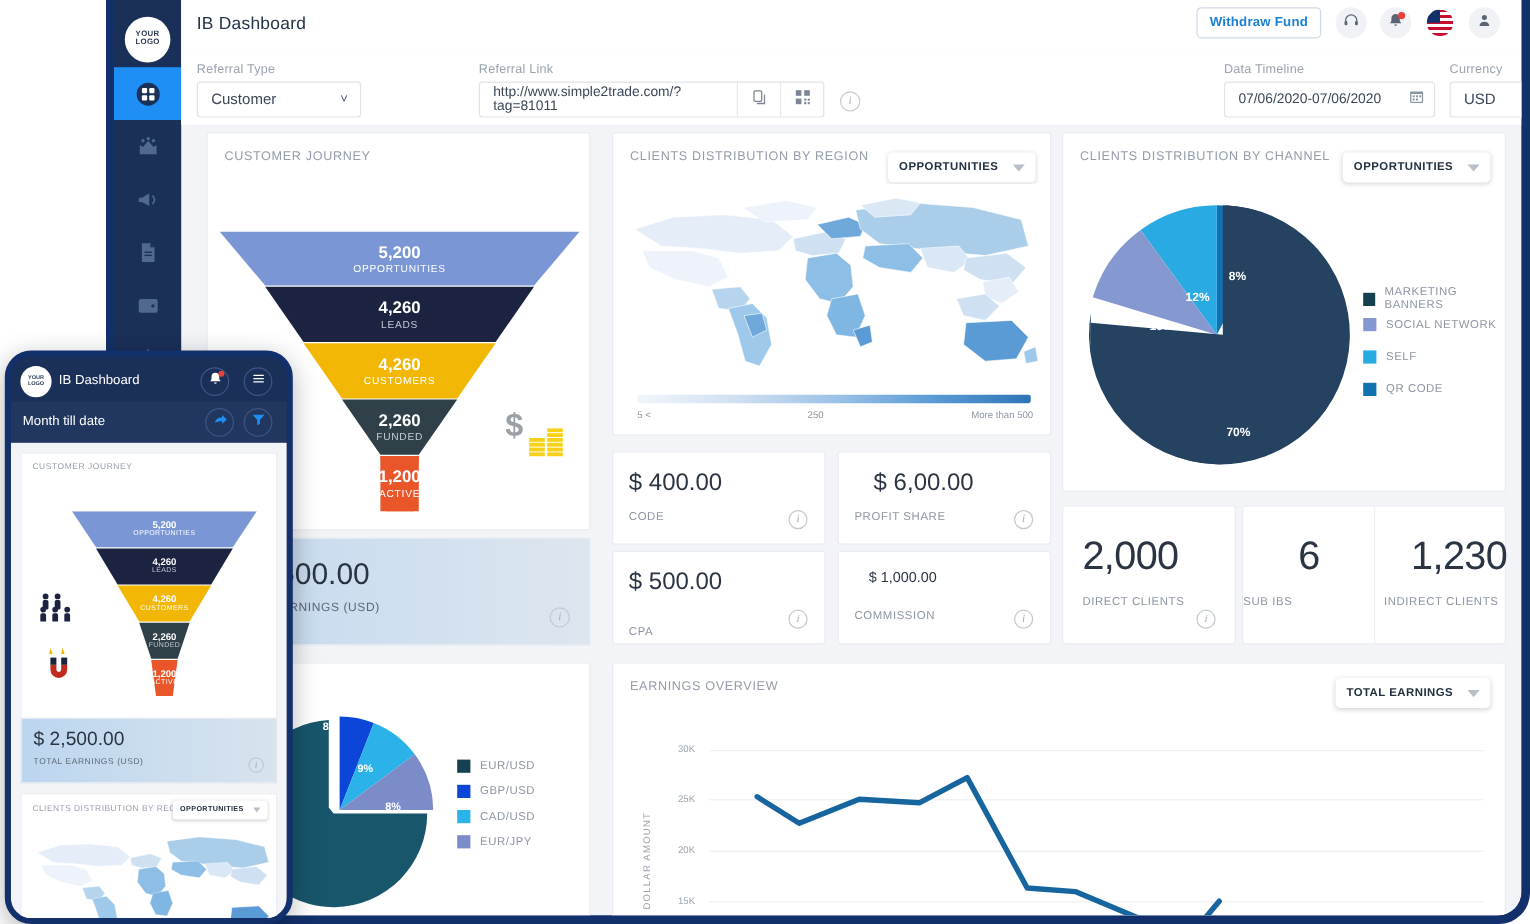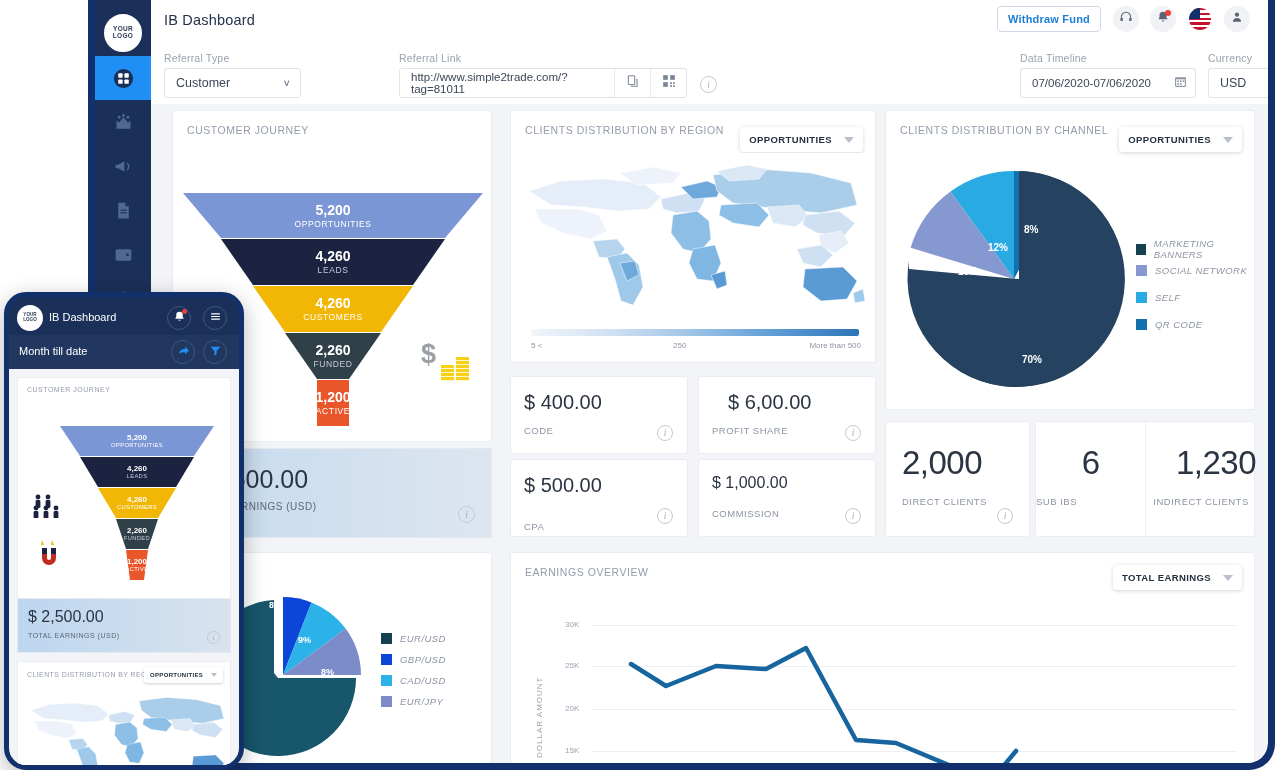--- a/index.html
+++ b/index.html
@@ -112,21 +112,21 @@
   .fv{ font-size:14px; font-weight:bold; line-height:1.15;}
   .fl{ font-size:8.5px; letter-spacing:.6px; }
 
   
   .stat-val{ position:absolute; font-weight:300; color:#2b3442; }
   .stat-lbl{ position:absolute; font-size:9.5px; color:#8c95a3; letter-spacing:.5px;}
 
   
   .lg{ position:absolute; display:flex; align-items:center; gap:8px; }
   .lg i{ width:11px; height:11px; display:block; }
-  .lg span{ font-size:9.5px; color:#8d95a2; letter-spacing:.45px;font-style:italic;}
+  .lg span{ font-size:9.5px; color:#8d95a2; letter-spacing:.45px;}
 
   
   .mapbar{ position:absolute; height:7px; border-radius:2px;
     background:linear-gradient(to right,#f2f6fb,#cfe0f2,#9cc3e6,#5b9bd5,#2e75b6);}
   .mapbar-lbl{ position:absolute; font-size:8px; color:#8d95a2; }
 
   
   .gridline{ position:absolute; height:1px; background:#eceff3; }
   .ylab{ position:absolute; font-size:8px; color:#9aa3b0; }
   .yaxis-title{
@@ -460,21 +460,21 @@
       <div class="stat-val" style="left:29px;top:14px;font-size:20px">$ 6,00.00</div>
       <div class="stat-lbl" style="left:13px;top:48px">PROFIT SHARE</div>
       <span class="info-i" style="position:absolute;right:14px;bottom:12px;width:16px;height:16px">i</span>
     </div>
     <div class="card" style="left:415px;top:459px;width:178px;height:78px">
       <div class="stat-val" style="left:13px;top:14px;font-size:20px">$ 500.00</div>
       <div class="stat-lbl" style="left:13px;top:61px">CPA</div>
       <span class="info-i" style="position:absolute;right:14px;bottom:12px;width:16px;height:16px">i</span>
     </div>
     <div class="card" style="left:603px;top:459px;width:178px;height:78px">
-      <div class="stat-val" style="left:13px;top:14px;font-size:16px">$ 1,000.00</div>
+      <div class="stat-val" style="left:25px;top:14px;font-size:12px">$ 1,000.00</div>
       <div class="stat-lbl" style="left:13px;top:48px">COMMISSION</div>
       <span class="info-i" style="position:absolute;right:14px;bottom:12px;width:16px;height:16px">i</span>
     </div>
 
     <div class="card" style="left:790px;top:110px;width:370px;height:300px">
       <div class="card-title">CLIENTS DISTRIBUTION BY CHANNEL</div>
       <div class="pill" style="right:12px;top:16px">
         <span>OPPORTUNITIES</span>
         <span class="tri"></span>
       </div>

